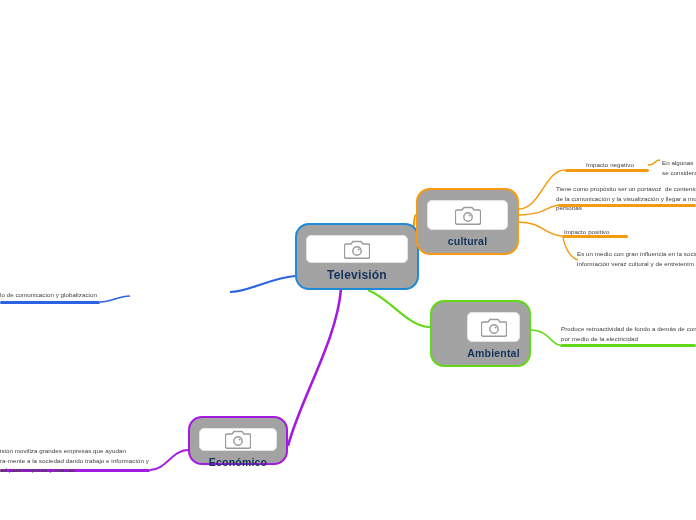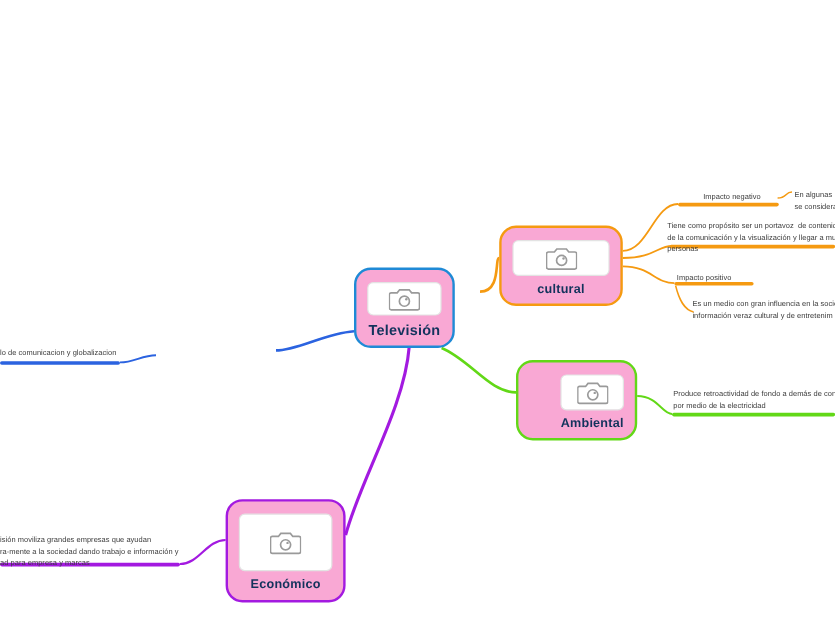--- a/index.html
+++ b/index.html
@@ -3,21 +3,21 @@
 <meta charset="utf-8">
 <style>
   html,body{margin:0;padding:0;}
   body{width:696px;height:520px;background:#ffffff;
        font-family:"Liberation Sans","DejaVu Sans",sans-serif;
        overflow:hidden;position:relative;}
   #canvas{position:absolute;inset:0;width:696px;height:520px;}
   svg.links{position:absolute;left:0;top:0;width:696px;height:520px;pointer-events:none;}
 
   .node{position:absolute;border-radius:14px;border:2px solid #888;
-        background:#f9a8d4;box-sizing:border-box;
+        background:#a3a3a3;box-sizing:border-box;
         display:flex;flex-direction:column;align-items:center;
         justify-content:flex-start;padding:10px 10px 6px 10px;}
   .node .thumb{width:100%;height:46px;border:1px solid #e3e3e3;border-radius:5px;
         background:#fff;display:flex;align-items:center;justify-content:center;}
   .node .label{margin-top:5px;font-weight:bold;font-size:10.5px;color:#13335c;
         letter-spacing:.2px;white-space:nowrap;}
   .node.central{border-width:2px;}
   .node.central .label{font-size:12px;}
 
   .cam{width:26px;height:21px;display:block;}
@@ -54,21 +54,21 @@
     <path d="M188,450 C172,450 166,470 150,470" fill="none" stroke="#a31ae0" stroke-width="1.8"></path>
   </svg>
 
   <div class="rule" style="left:565px;top:169px;width:84px;background:#f59a11;"></div>
   <div class="rule" style="left:558px;top:204px;width:138px;background:#f59a11;"></div>
   <div class="rule" style="left:562px;top:235px;width:66px;background:#f59a11;"></div>
   <div class="rule" style="left:0px;top:301px;width:100px;background:#2b63e0;"></div>
   <div class="rule" style="left:0px;top:469px;width:150px;background:#a31ae0;height:3px;"></div>
   <div class="rule" style="left:560px;top:344px;width:136px;background:#62d817;"></div>
 
-  <div class="node central" style="left:295px;top:223px;width:84px;height:67px;border-color:#1f8ad6;">
+  <div class="node central" style="left:295px;top:223px;width:124px;height:67px;border-color:#1f8ad6;">
     <div class="thumb">
       <svg class="cam" viewBox="0 0 26 21">
         <path d="M2 5h5l2-2.5h8L19 5h5a1.6 1.6 0 0 1 1.6 1.6v11A1.6 1.6 0 0 1 24 19.2H2A1.6 1.6 0 0 1 .4 17.6v-11A1.6 1.6 0 0 1 2 5z" fill="none" stroke="#9a9a9a" stroke-width="1.4"></path>
         <circle cx="13" cy="12" r="4.2" fill="none" stroke="#9a9a9a" stroke-width="1.4"></circle>
         <circle cx="14.6" cy="10.4" r="1" fill="#9a9a9a"></circle>
       </svg>
     </div>
     <div class="label">Televisión</div>
   </div>
 
@@ -88,21 +88,21 @@
       <svg class="cam" viewBox="0 0 26 21">
         <path d="M2 5h5l2-2.5h8L19 5h5a1.6 1.6 0 0 1 1.6 1.6v11A1.6 1.6 0 0 1 24 19.2H2A1.6 1.6 0 0 1 .4 17.6v-11A1.6 1.6 0 0 1 2 5z" fill="none" stroke="#9a9a9a" stroke-width="1.4"></path>
         <circle cx="13" cy="12" r="4.2" fill="none" stroke="#9a9a9a" stroke-width="1.4"></circle>
         <circle cx="14.6" cy="10.4" r="1" fill="#9a9a9a"></circle>
       </svg>
     </div>
     <div class="label">Ambiental</div>
   </div>
 
 
-  <div class="node" style="left:188px;top:416px;width:100px;height:86px;border-color:#a31ae0;">
+  <div class="node" style="left:188px;top:416px;width:100px;height:49px;border-color:#a31ae0;">
     <div class="thumb">
       <svg class="cam" viewBox="0 0 26 21">
         <path d="M2 5h5l2-2.5h8L19 5h5a1.6 1.6 0 0 1 1.6 1.6v11A1.6 1.6 0 0 1 24 19.2H2A1.6 1.6 0 0 1 .4 17.6v-11A1.6 1.6 0 0 1 2 5z" fill="none" stroke="#9a9a9a" stroke-width="1.4"></path>
         <circle cx="13" cy="12" r="4.2" fill="none" stroke="#9a9a9a" stroke-width="1.4"></circle>
         <circle cx="14.6" cy="10.4" r="1" fill="#9a9a9a"></circle>
       </svg>
     </div>
     <div class="label">Económico</div>
   </div>
 

